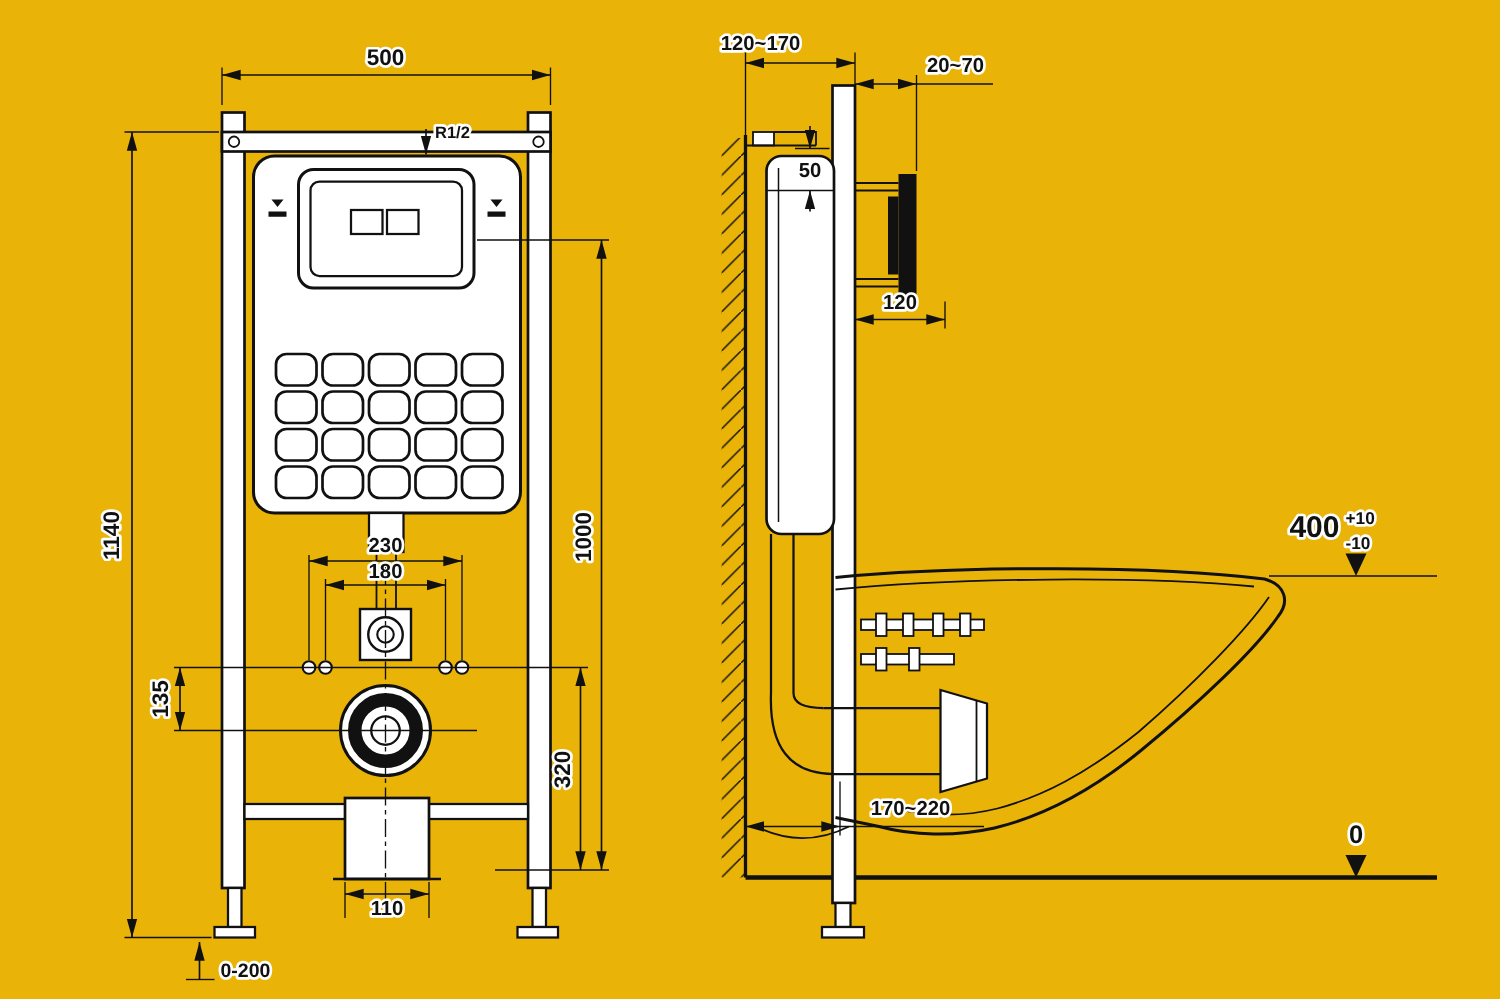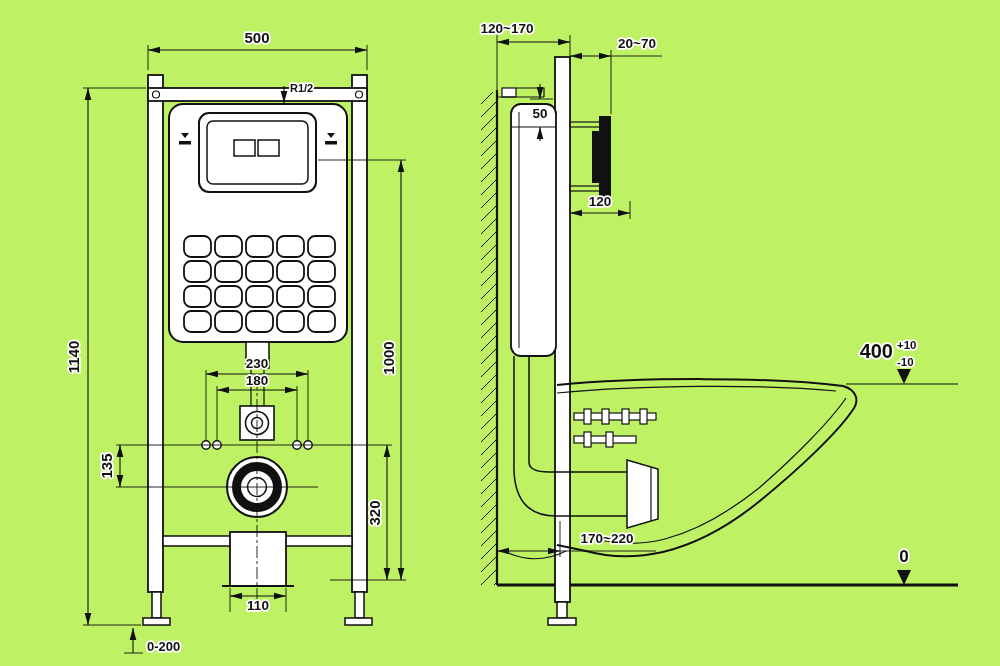--- a/index.html
+++ b/index.html
@@ -1,16 +1,16 @@
 <!DOCTYPE html>
 <html><head>
 <meta charset="utf-8">
 <style>
   html,body{margin:0;padding:0;background:#fff;}
-  .canvas{position:relative;width:1000px;height:666px;background:#bef264;overflow:hidden;}
+  .canvas{position:relative;width:1000px;height:666px;background:#eab308;overflow:hidden;}
   svg{display:block;}
   text{font-family:"Liberation Sans","DejaVu Sans",sans-serif;fill:#111;font-weight:bold;
        paint-order:stroke;stroke:#fff;stroke-width:3.5px;stroke-linejoin:round;}
   .ln{stroke:#111;fill:none;}
   .w{fill:#fff;stroke:#111;}
   .blk{fill:#111;stroke:none;}
 </style>
 </head>
 <body>
 

